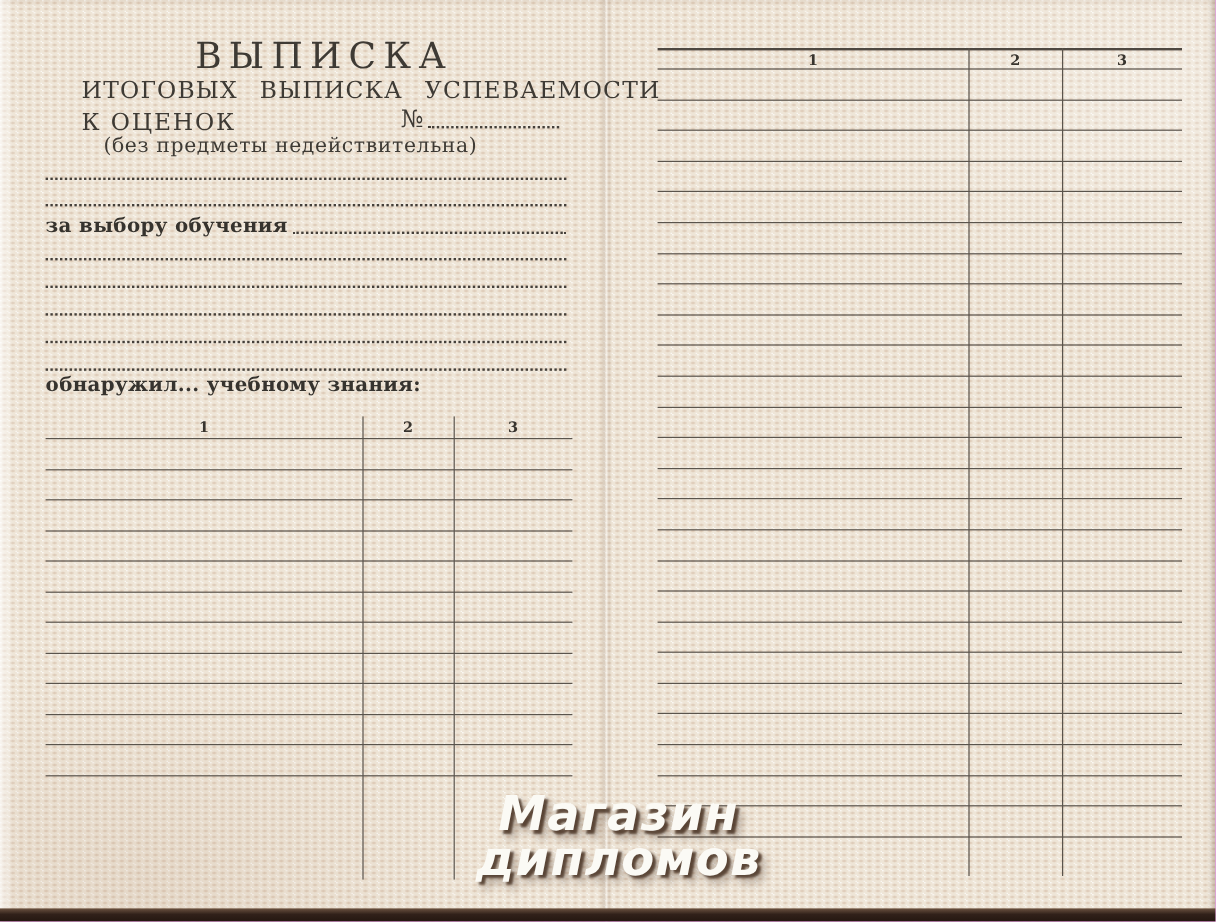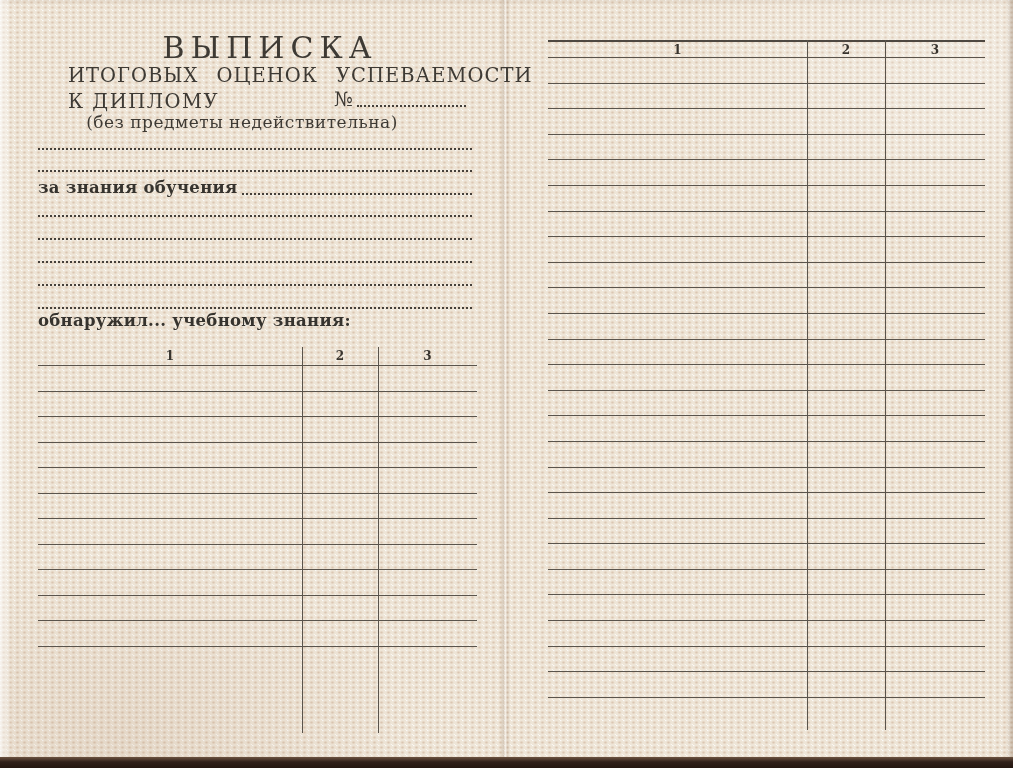--- a/index.html
+++ b/index.html
@@ -120,35 +120,35 @@
 </head>
 <body>
 
 <div class="canvas">
   <div class="paper"></div>
   <div class="paper-shade"></div>
   <div class="fold"></div>
 
   <div>
     <div class="abs title">ВЫПИСКА</div>
-    <div class="abs subtitle">ИТОГОВЫХ ОЦЕНОК УСПЕВАЕМОСТИ</div>
-    <div class="abs todiploma">К ДИПЛОМУ</div>
+    <div class="abs subtitle">ИТОГОВЫХ ВЫПИСКА УСПЕВАЕМОСТИ</div>
+    <div class="abs todiploma">К ОЦЕНОК</div>
     <div class="abs numgroup">
       <span class="nlabel">№</span>
       <span class="dotfill"></span>
     </div>
     <div class="abs validity">(без предметы недействительна)</div>
 
     <div class="abs dotgroup dg-top">
       <div class="dotrow"></div>
     <div class="dotrow"></div>
       </div>
 
     <div class="abs period-row">
-      <span class="bold-label">за знания обучения</span>
+      <span class="bold-label">за выбору обучения</span>
       <span class="dotfill"></span>
     </div>
 
     <div class="abs dotgroup dg-bottom">
       <div class="dotrow"></div>
     <div class="dotrow"></div>
         <div class="dotrow"></div>
         <div class="dotrow"></div>
         <div class="dotrow"></div>
       </div>
@@ -211,17 +211,21 @@
           <div class="t-row"></div>
           <div class="t-row"></div>
           <div class="t-row"></div>
           <div class="t-row"></div>
         </div>
       <div class="vline v1"></div>
       <div class="vline v2"></div>
     </div>
   </div>
 
+  <div class="abs watermark">
+    <div>Магазин</div>
+    <div>дипломов</div>
+  </div>
 
   <div class="edge-left"></div>
   <div class="edge-right"></div>
   <div class="edge-bottom"></div>
 </div>
 
 </body></html>

